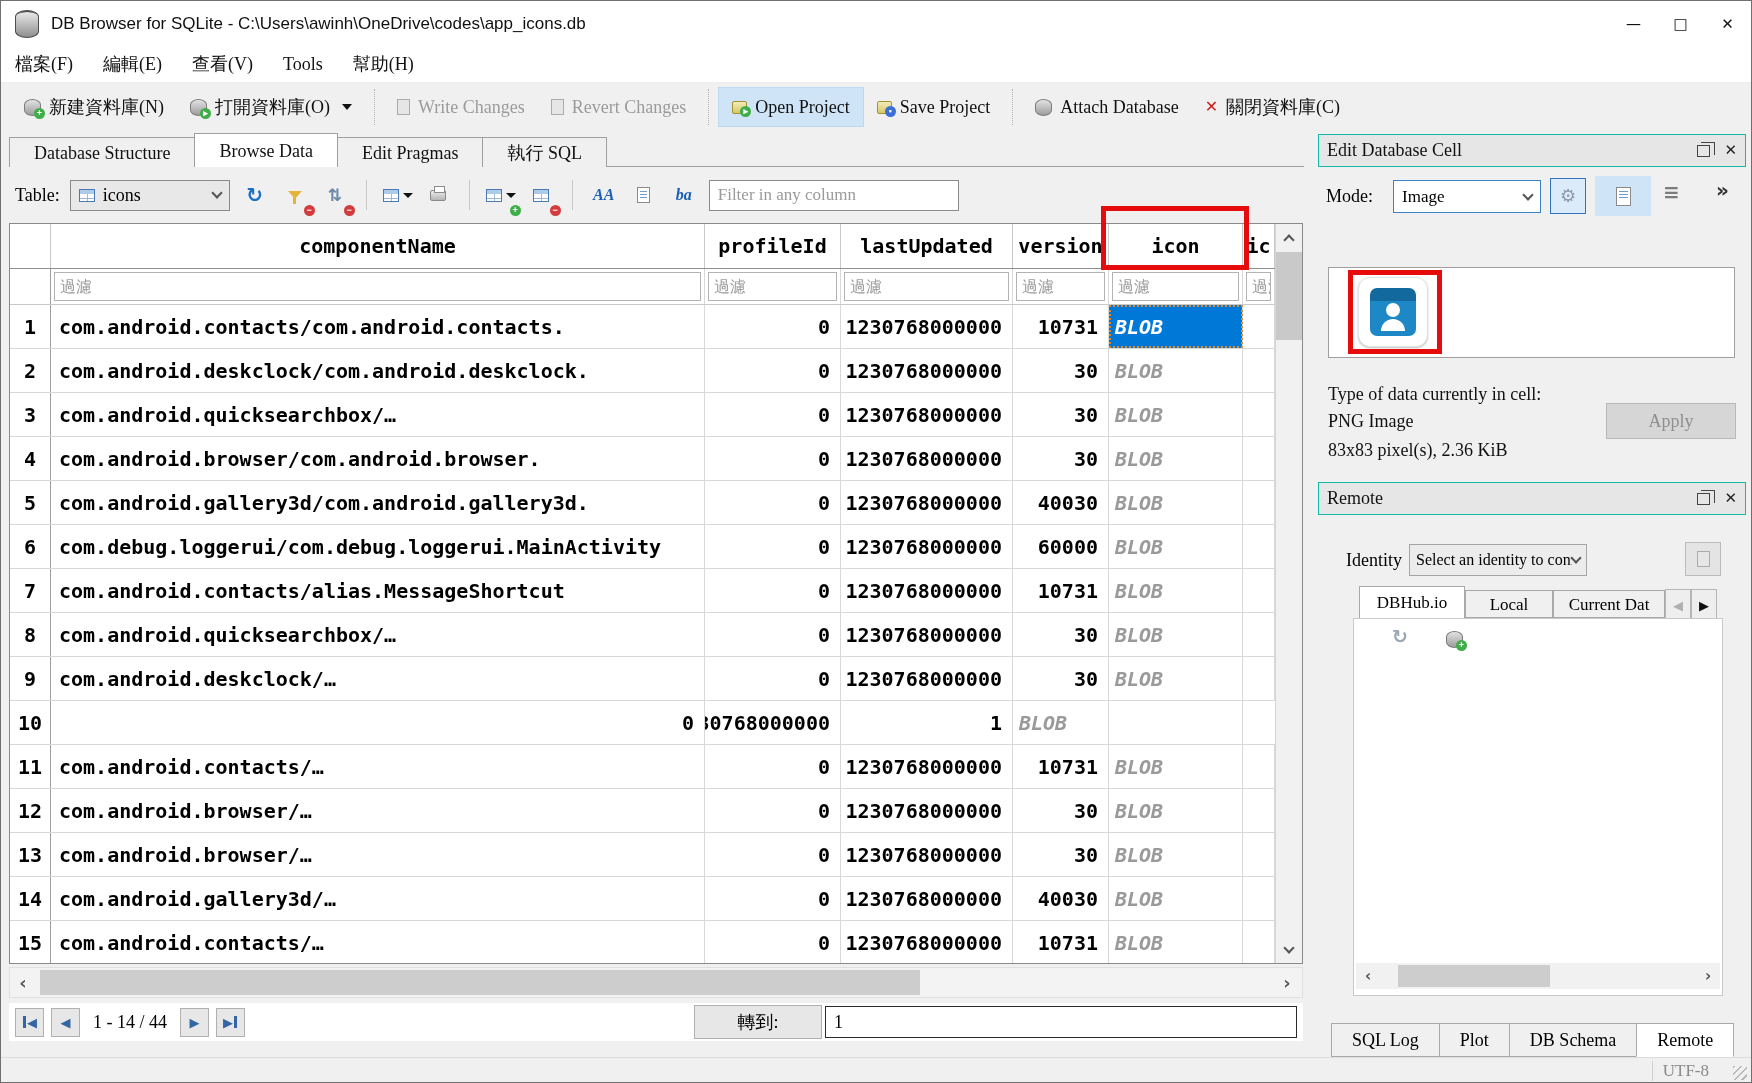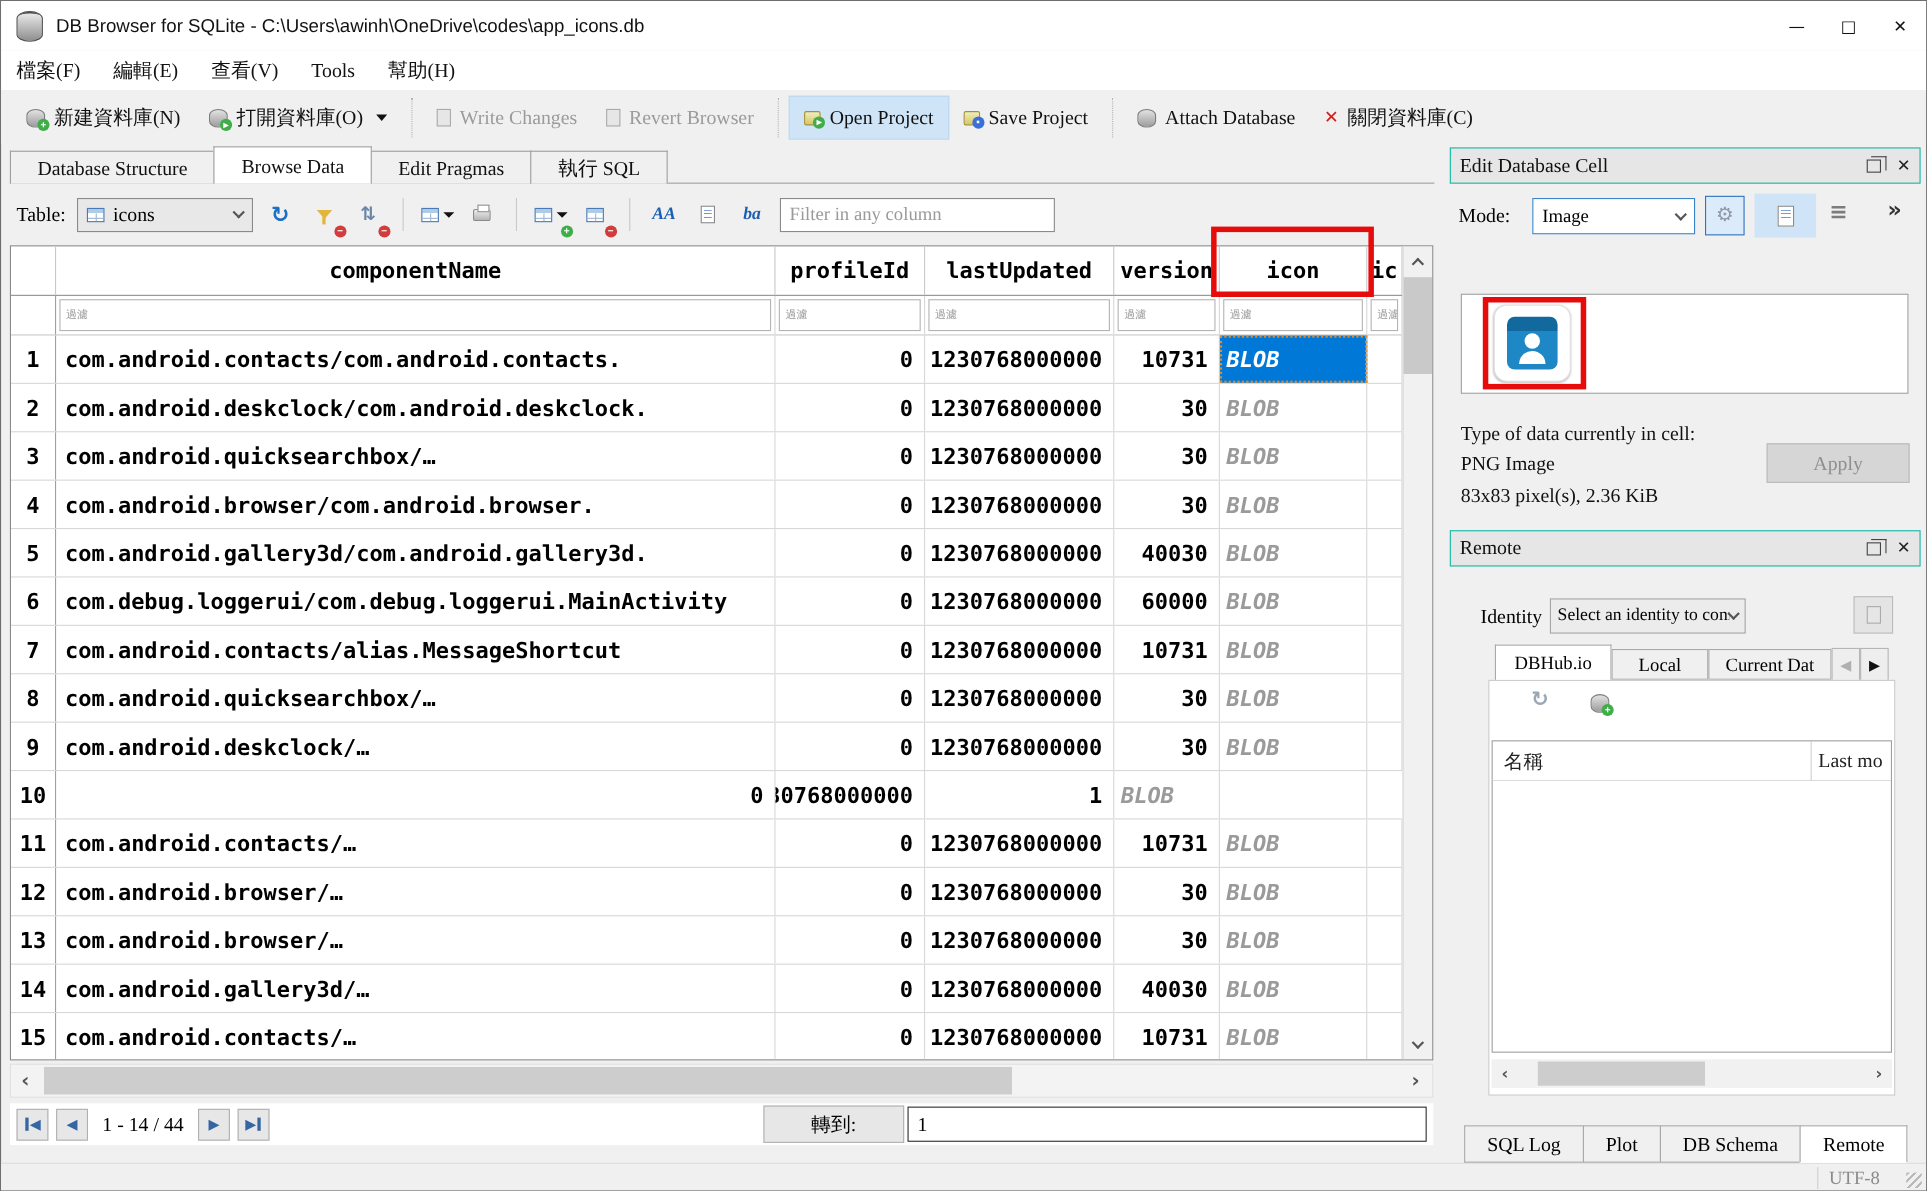--- a/index.html
+++ b/index.html
@@ -64,21 +64,21 @@
   #filter-input{width:250px;height:31px;border:1px solid #8a8a8a;padding:0 8px;font-size:17px;font-family:"Liberation Serif",serif;background:#fff;color:#111}
   #filter-input::placeholder{color:#9a9a9a}
   
   #grid{left:8px;top:222px;width:1294px;height:741px;background:#fff;border:1px solid #8a8a8a;font-family:"DejaVu Sans Mono","Liberation Mono",monospace;overflow:hidden}
   .grow{display:grid;grid-template-columns:41px 654px 136px 172px 96px 134px 1fr;width:1265px}
   .c{border-right:1px solid #d8d8d8;overflow:hidden;white-space:nowrap;display:flex;align-items:center}
   #g-header{height:45px;border-bottom:1px solid #8f8f8f}
   #g-header .c{justify-content:center;font-weight:bold;font-size:20px;border-right:1px solid #c9c9c9}
   #g-filter{height:36px;border-bottom:1px solid #c9c9c9}
   #g-filter .c{padding:3px}
-  .fin{width:100%;height:100%;border:1px solid #b3b3b3;background:#fff;font-size:10px;font-family:"Liberation Serif",serif;padding-left:5px;color:#444}
+  .fin{width:100%;height:100%;border:1px solid #b3b3b3;background:#fff;font-size:16px;font-family:"Liberation Serif",serif;padding-left:5px;color:#444}
   .fin::placeholder{color:#9a9a9a}
   .g-row{height:44px;border-bottom:1px solid #d8d8d8}
   .g-row .c{font-size:20px;font-weight:bold;color:#000}
   .c.gut{justify-content:center;border-right:1px solid #9f9f9f}
   .c.name{padding-left:8px}
   .c.num{justify-content:flex-end;padding-right:10px}
   .c.blob{padding-left:6px;color:#9a9a9a;font-style:italic}
   .c.blob.selected{background:#0078d7;color:#fff;outline:2px dotted #e08a2e;outline-offset:-2px}
   #vscroll{position:absolute;right:0;top:0;bottom:0;width:27px;background:#f1f1f1;border-left:1px solid #d5d5d5}
   #vscroll .sarrow{height:27px;display:flex;align-items:center;justify-content:center}
@@ -201,21 +201,21 @@
       <span>打開資料庫(O)</span>
       <span class="caret"></span>
     </span>
     <span class="tsep"></span>
     <span class="tbtn dis">
       <span class="pg dis"></span>
       <span>Write Changes</span>
     </span>
     <span class="tbtn dis">
       <span class="pg dis"></span>
-      <span>Revert Browser</span>
+      <span>Revert Changes</span>
     </span>
     <span class="tsep"></span>
     <span class="tbtn hl">
       <span class="tico cube">
           <span class="badge bg-green">▸</span>
         </span>
       <span>Open Project</span>
     </span>
     <span class="tbtn">
       <span class="tico cube">
@@ -564,27 +564,20 @@
     <span class="rtab" id="rtab-0">DBHub.io</span>
     <span class="rtab" id="rtab-1">Local</span>
     <span class="rtab" id="rtab-2">Current Dat</span>
     <span class="tab-arrow" id="tab-arrow-left">◀</span>
     <span class="tab-arrow" id="tab-arrow-right">▶</span>
     <div id="remote-page">
       <span id="remote-refresh">↻</span>
       <span class="tico cylsm" id="remote-dbup">
           <span class="badge bg-green">+</span>
         </span>
-      <div id="remote-list">
-        <div class="lhead">
-          <span class="lh-name">名稱</span>
-          <span class="lh-div"></span>
-          <span class="lh-last">Last mo</span>
-        </div>
-      </div>
       <div id="remote-hscroll">
         <span class="harrow">‹</span>
         <span class="thumb"></span>
         <span class="harrow right">›</span>
       </div>
     </div>
   </div>
 
   <div class="abs" id="docktabs">
     <span class="dtab">SQL Log</span>

